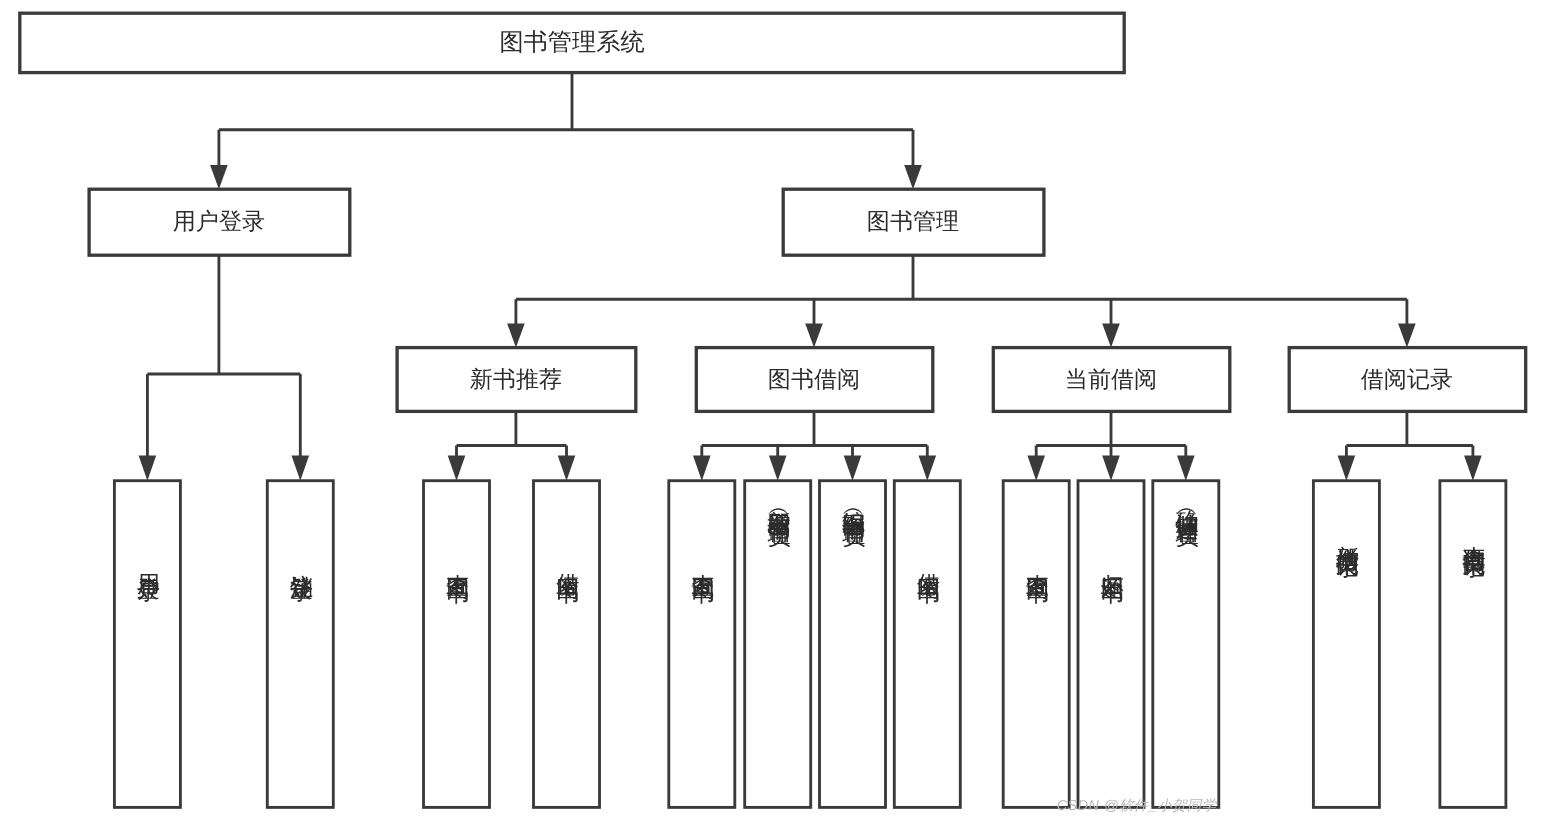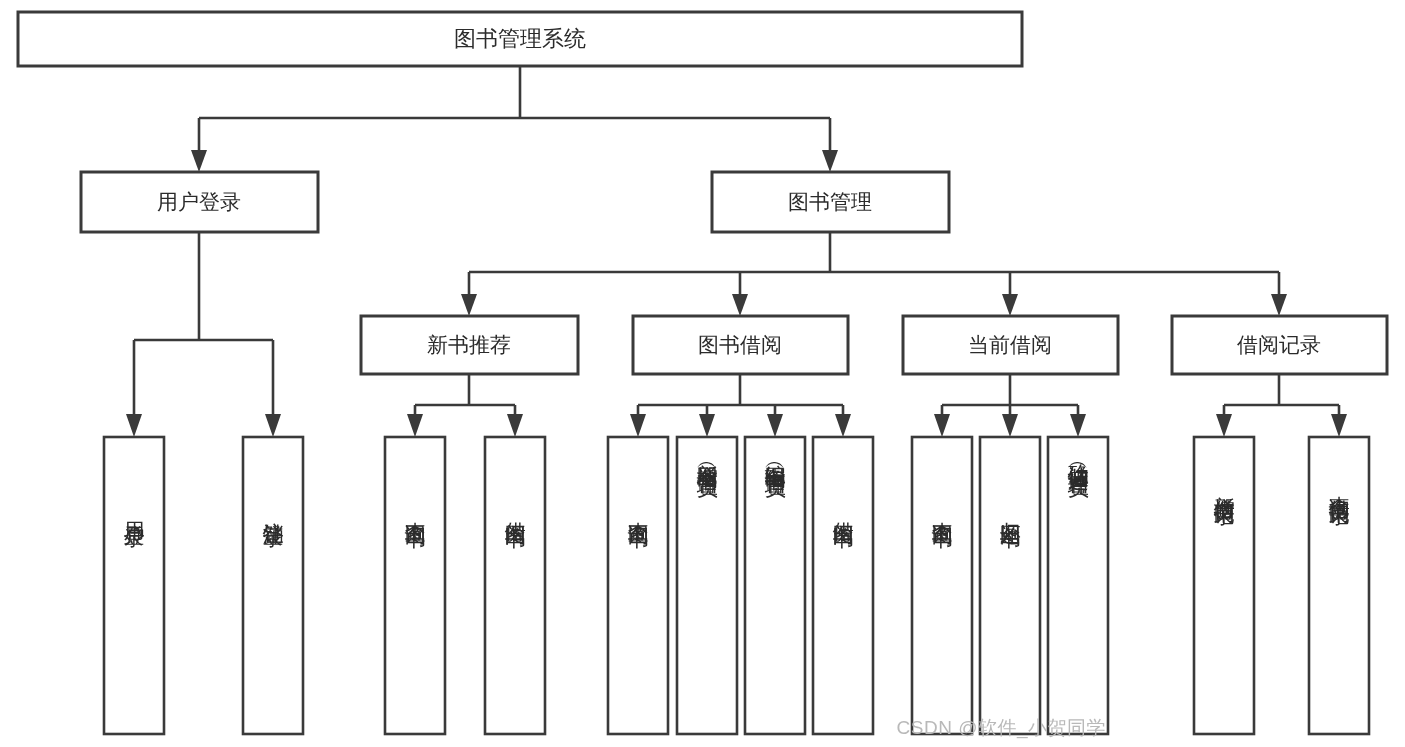--- a/index.html
+++ b/index.html
@@ -72,24 +72,25 @@
     letter-spacing: 2px;
     color: #2b2b2b;
     white-space: nowrap;
     text-align: center;
   }
   .watermark {
     position: absolute;
     right: 14px;
     bottom: 6px;
     font-family: "Liberation Sans", "DejaVu Sans", sans-serif;
-    font-size: 19px;
+    font-size: 13px;
     color: #b9b9b9;
     letter-spacing: 0.5px;
     white-space: nowrap;
+    font-style: italic;
   }
 </style>
 </head>
 <body>
 
 <div id="diagram-root">
 
   <svg class="flow" viewBox="0 0 1405 747">
 
     <g>

